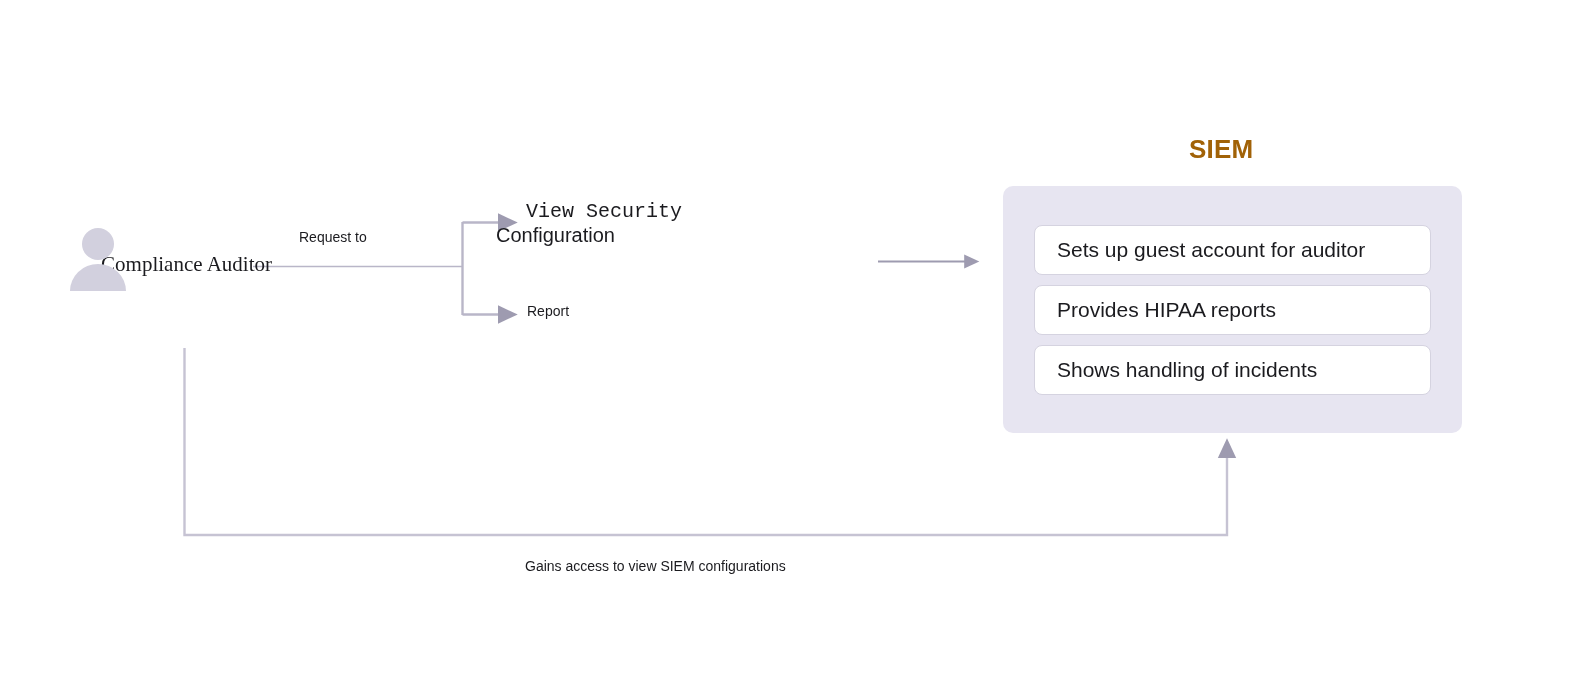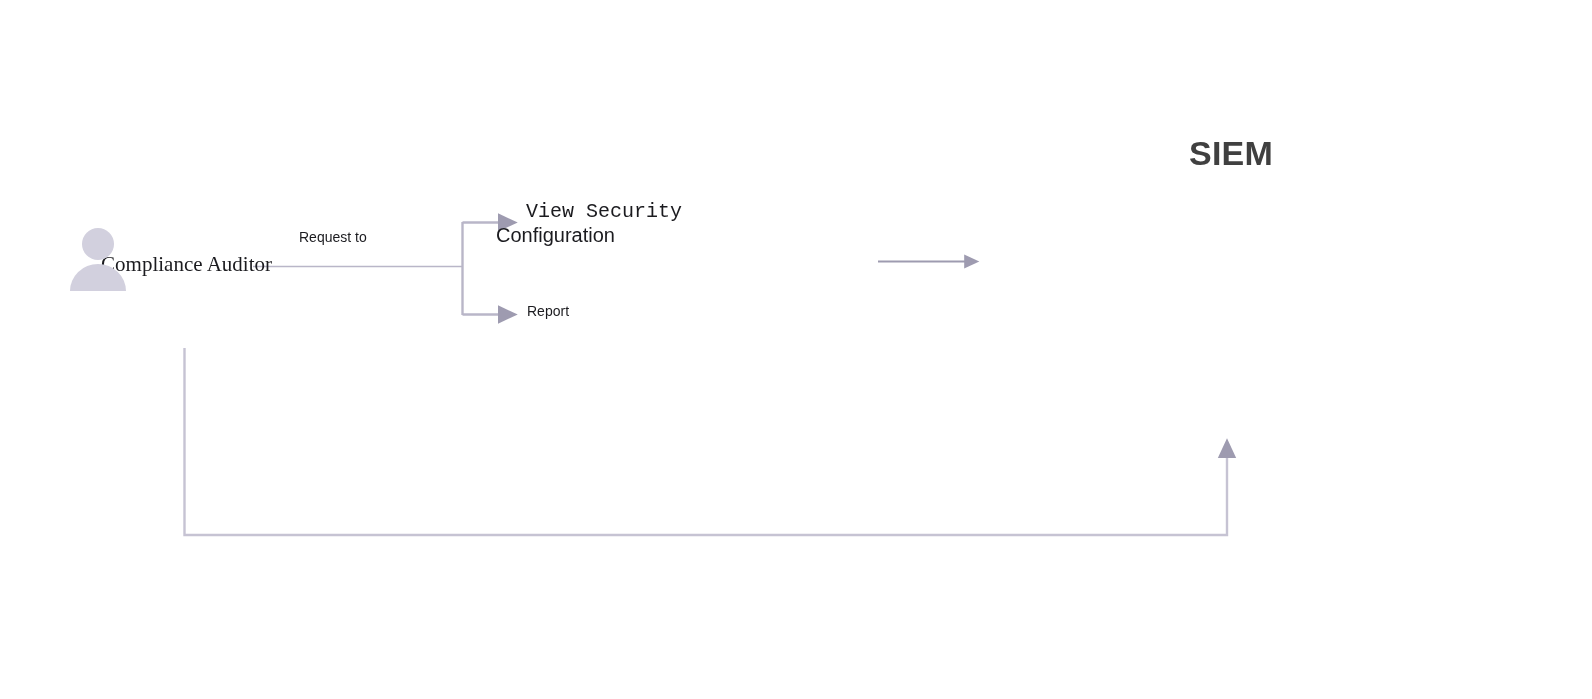--- a/index.html
+++ b/index.html
@@ -84,23 +84,23 @@
     color: #1b1b1f;
     white-space: pre;
   }
   .flow-text.small {
     font-size: 20px;
   }
 
   
   .system-title {
     position: absolute;
-    font-size: 34px;
+    font-size: 26px;
     font-weight: bold;
-    color: #404040;
+    color: #a16207;
     letter-spacing: 0.2px;
     white-space: nowrap;
   }
   .system-panel {
     position: absolute;
     background: #e7e5f1;
     border-radius: 10px;
     box-sizing: border-box;
     display: flex;
     flex-direction: column;
@@ -160,17 +160,29 @@
 
 
   <div class="flow-text" style="left:299px; top:230px;">Request to</div>
 
   <div class="flow-text small" style="left:526px; top:201px;font-family:Liberation Mono, monospace;">View Security</div>
 
   <div class="flow-text small" style="left:496px; top:224px;">Configuration</div>
 
   <div class="flow-text" style="left:527px; top:304px;text-align:center;">Report</div>
 
+  <div class="flow-text" style="left:525px; top:559px;">Gains access to view SIEM configurations</div>
 
   <div class="system-title" style="left:1189px; top:134px;">SIEM</div>
 
+  <div class="system-panel" style="left:1003px; top:186px; width:459px; height:247px;">
+    <div class="system-card">
+      <span>Sets up guest account for auditor</span>
+    </div>
+    <div class="system-card">
+      <span>Provides HIPAA reports</span>
+    </div>
+    <div class="system-card">
+      <span>Shows handling of incidents</span>
+    </div>
+  </div>
 
 </div>
 
 </body></html>

